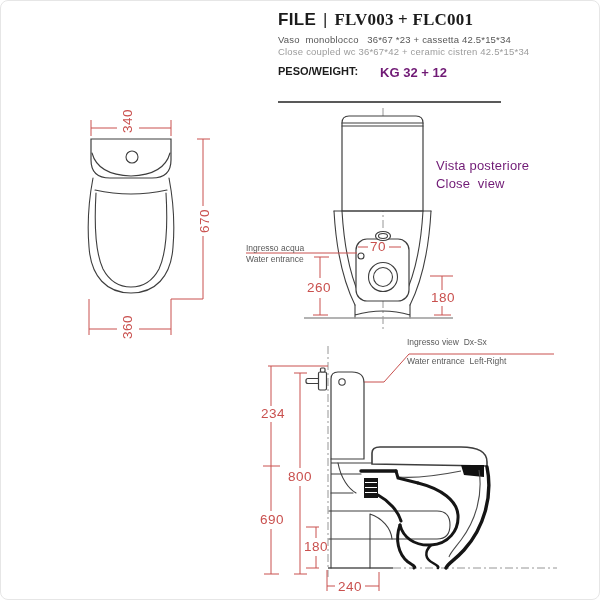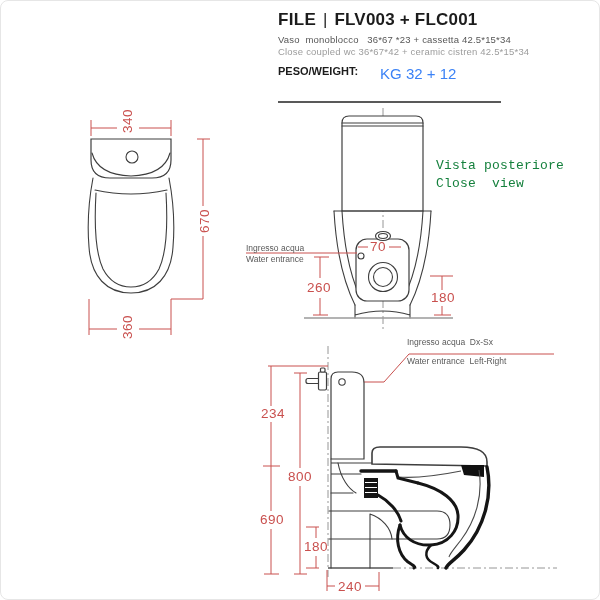--- a/index.html
+++ b/index.html
@@ -6,33 +6,33 @@
   .page{
     position:relative;width:600px;height:600px;box-sizing:border-box;
     background:#fff;border:1px solid #e6e6e6;border-radius:8px;overflow:hidden;
     font-family:"Liberation Sans", sans-serif;
   }
   .abs{position:absolute;}
   .keep{white-space:pre;}
   .title-row{display:flex;align-items:flex-end;gap:7px;color:#1c1c1c;}
   .title-brand{font-size:17px;font-weight:700;letter-spacing:.3px;}
   .title-sep{font-size:17px;font-weight:400;color:#2a2a2a;}
-  .title-code{font-size:17px;font-weight:700;letter-spacing:.2px;}
+  .title-code{font-size:17px;font-weight:700;letter-spacing:.2px;font-family:Liberation Serif, serif;}
   .desc-it{font-size:9.5px;color:#565656;letter-spacing:.2px;}
   .desc-en{font-size:9.5px;color:#9c9c9c;letter-spacing:.2px;}
   .weight-row{display:flex;align-items:flex-start;}
   .weight-label{font-size:11px;font-weight:700;color:#1c1c1c;}
-  .weight-value{font-size:15px;font-weight:400;color:#3b82f6;margin-left:22px;}
+  .weight-value{font-size:13px;font-weight:700;color:#701a75;margin-left:22px;}
   .dim{
     transform:translate(-50%,-50%);
     font-size:13.5px;color:var(--red,#c9504e);letter-spacing:.5px;line-height:1;
   }
   .dim.rot{transform:translate(-50%,-50%) rotate(-90deg);}
   .lab{font-size:8.5px;color:#5a5a5a;line-height:1.1;}
-  .view-title{font-size:13px;color:#15803d;letter-spacing:.2px;font-family:Liberation Mono, monospace;}
+  .view-title{font-size:13px;color:#701a75;letter-spacing:.2px;}
   svg .k{stroke:#3e3e3e;stroke-width:1.1;fill:none;stroke-linecap:round;}
   svg .kf{stroke:#3e3e3e;stroke-width:1.2;fill:#fff;}
   svg .thick{stroke:#151515;stroke-width:3;fill:none;stroke-linecap:round;}
   svg .thin{stroke:#4a4a4a;stroke-width:1.1;fill:none;}
   svg .r{stroke:var(--red,#c9504e);stroke-width:1;fill:none;}
   svg .cl{stroke:#8a8a8a;stroke-width:.9;fill:none;stroke-dasharray:8 3 2 3;}
   svg .gnd{stroke:#9a9a9a;stroke-width:1.4;fill:none;}
 </style>
 </head>
 <body>
@@ -154,21 +154,21 @@
   <span class="abs dim rot" style="left:127px;top:326px">360</span>
 
   <div class="abs view-title" style="left:435px;top:157px">Vista posteriore</div>
   <div class="abs view-title keep" style="left:435px;top:175px">Close  view</div>
   <div class="abs lab" style="left:245px;top:243px">Ingresso acqua</div>
   <div class="abs lab" style="left:245px;top:254px">Water entrance</div>
   <span class="abs dim" style="left:377px;top:246px">70</span>
   <span class="abs dim" style="left:318px;top:287px">260</span>
   <span class="abs dim" style="left:442px;top:297px">180</span>
 
-  <div class="abs lab keep" style="left:406px;top:337px">Ingresso acqua  Dx-Sx</div>
+  <div class="abs lab keep" style="left:406px;top:337px">Ingresso view  Dx-Sx</div>
   <div class="abs lab keep" style="left:406px;top:356px">Water entrance  Left-Right</div>
   <span class="abs dim" style="left:272px;top:413px">234</span>
   <span class="abs dim" style="left:299px;top:476px">800</span>
   <span class="abs dim" style="left:271px;top:519px">690</span>
   <span class="abs dim" style="left:315px;top:546px">180</span>
   <span class="abs dim" style="left:349px;top:586px">240</span>
 
 </div>
 
 </body></html>

